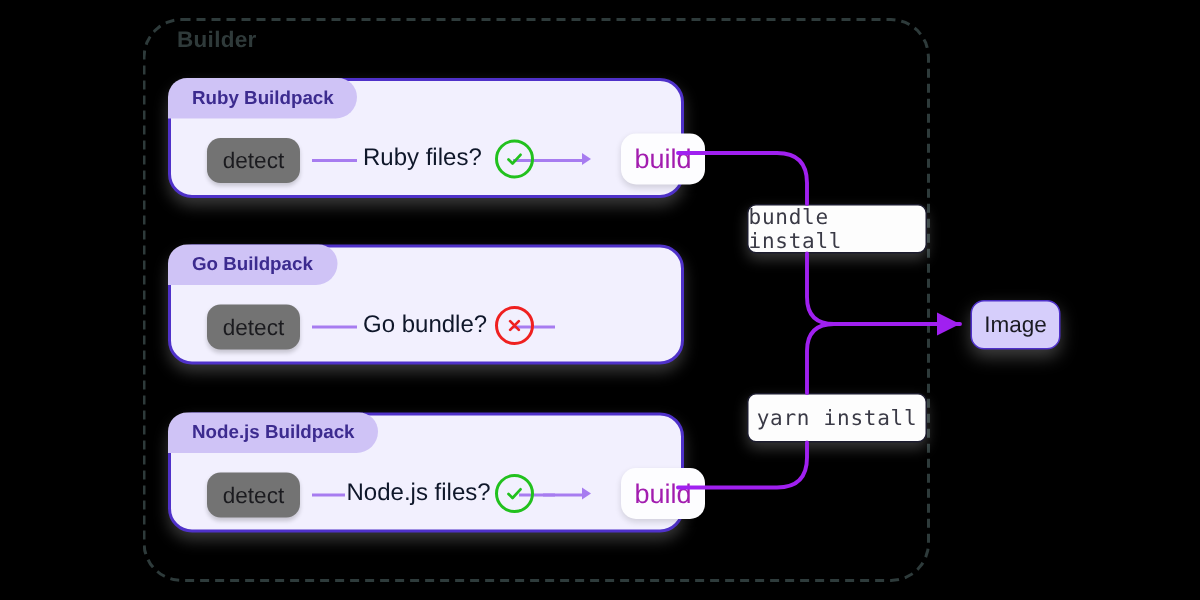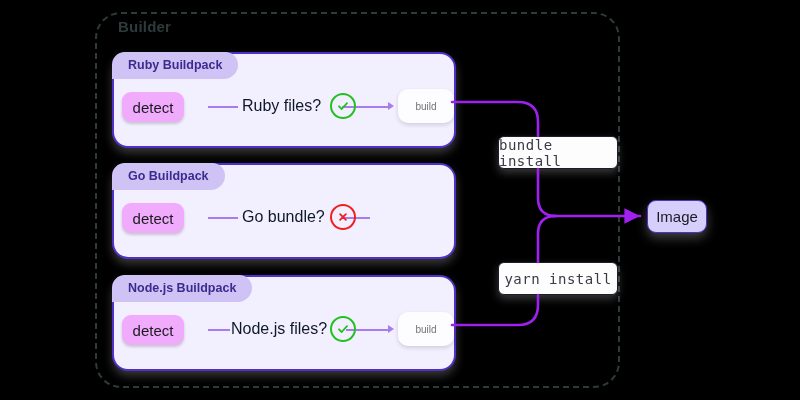--- a/index.html
+++ b/index.html
@@ -44,21 +44,21 @@
     color: #2f3a3a;
     letter-spacing: .2px;
     white-space: nowrap;
   }
 
   
   .buildpack-card {
     position: absolute;
     left: 112px;
     width: 344px;
-    height: 96px;
+    height: 80px;
     box-sizing: border-box;
     background: #f2f0fe;
     border: 2px solid #4f31c9;
     border-radius: 16px;
     box-shadow: 0 5px 10px rgba(255,255,255,0.22);
   }
   #card-ruby   { top: 52px; }
   #card-go     { top: 163px; }
   #card-node   { top: 275px; }
 
@@ -80,24 +80,24 @@
     left: 0;
     top: 30px;
     width: 344px;
     height: 46px;
     display: flex;
     align-items: center;
   }
 
   .detect-chip {
     position: absolute;
-    left: 8px;
+    left: 24px;
     width: 62px;
     height: 30px;
-    background: #f0abfc;
+    background: #737373;
     border-radius: 9px;
     display: flex;
     align-items: center;
     justify-content: center;
     font-size: 15px;
     color: #1b1b1f;
     box-shadow: 0 2px 3px rgba(0,0,0,0.18);
   }
 
   .connector {
@@ -153,25 +153,26 @@
 
   .build-chip {
     position: absolute;
     width: 56px;
     height: 34px;
     background: #fdfdff;
     border-radius: 10px;
     display: flex;
     align-items: center;
     justify-content: center;
-    font-size: 10px;
-    color: #737373;
+    font-size: 18px;
+    color: #a21caf;
     top: 22px;
     transform: translateY(-50%);
     box-shadow: 0 2px 4px rgba(0,0,0,0.14);
+    margin-left: 16px;
   }
 
   
   .cmd-box {
     position: absolute;
     box-sizing: border-box;
     background: #fdfdfd;
     border: 1.5px solid #1c1c2e;
     border-radius: 6px;
     display: flex;

